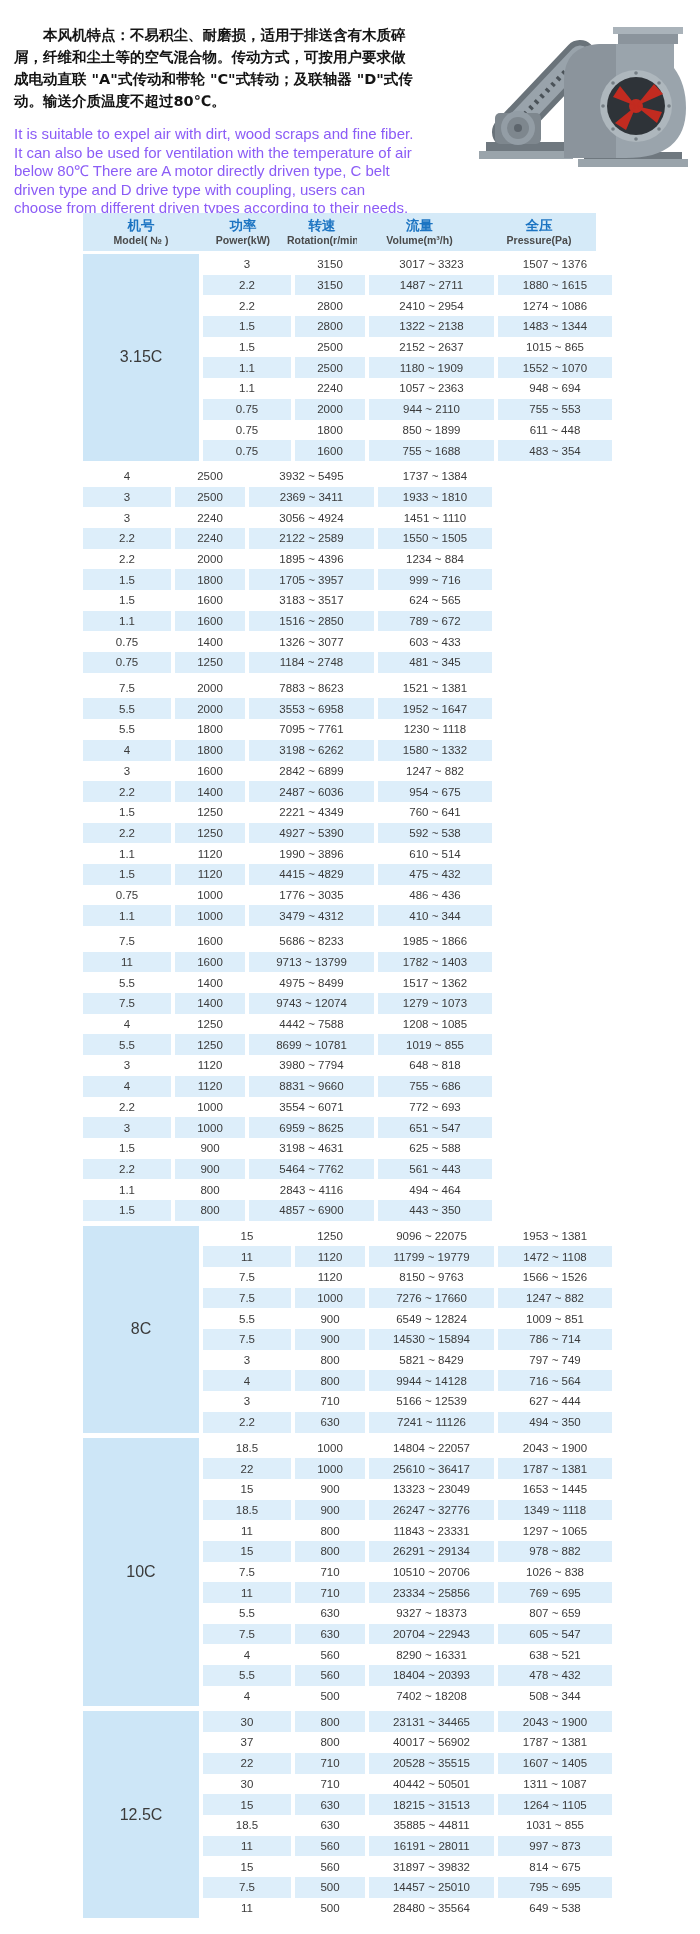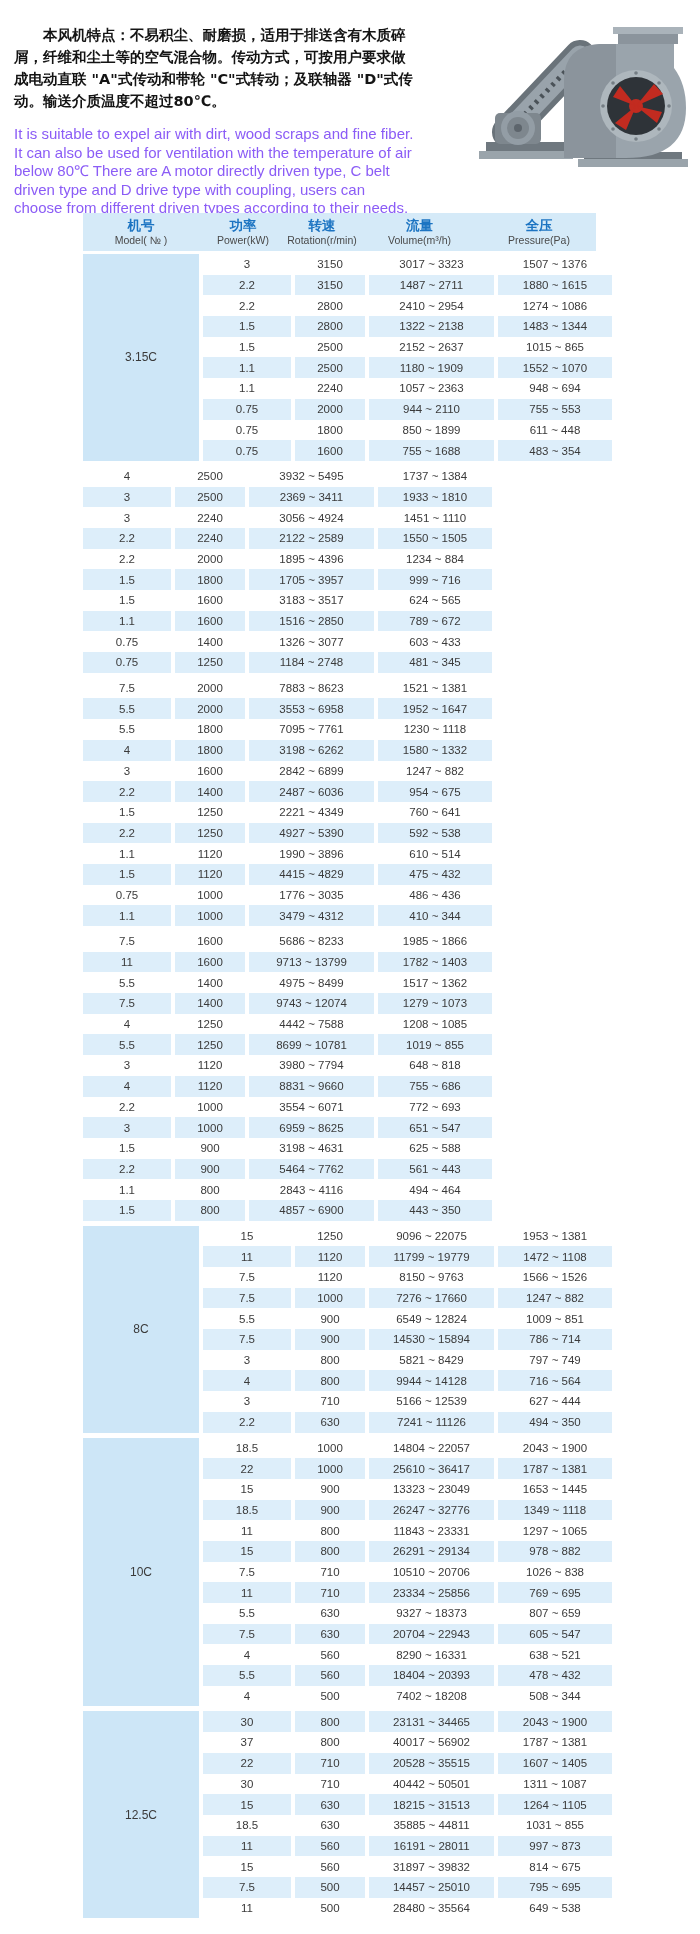--- a/index.html
+++ b/index.html
@@ -20,28 +20,28 @@
   
   .fan-wrap { position:absolute; left:466px; top:22px; width:232px; height:150px; }
   
   .spec-table { position:absolute; left:83px; top:213px; width:529px; }
   .thead { display:flex; margin-bottom:3px; }
   .th { background:#d5eaf8; text-align:center; padding:3px 0 4px 0; }
   .th .zh {
     display:block; color:#1c74c2; font-weight:bold; font-size:13.5px;
     line-height:18px; font-family:"DejaVu Sans", sans-serif;
   }
-  .th .en { display:block; color:#4a4a4a; font-size:10.5px; line-height:13px; }
+  .th .en { display:block; color:#4a4a4a; font-size:10.5px; line-height:13px;font-weight:bold; }
   .w-model { width:116px; } .w-power { width:88px; } .w-rot { width:70px; }
   .w-vol { width:125px; } .w-press { width:114px; }
   .spec-group { display:flex; column-gap:4px; margin-bottom:5px; }
   .spec-group:last-child { margin-bottom:0; }
   .model-cell {
     width:116px; background:#cde6f7; display:flex; align-items:center;
-    justify-content:center; font-size:12px; color:#3a3a3a;
+    justify-content:center; font-size:16px; color:#3a3a3a;
   }
   .rows { flex:1; display:flex; flex-direction:column; }
   .row { display:flex; column-gap:4px; height:20.7px; }
   .cell {
     display:flex; align-items:center; justify-content:center;
     font-size:11.5px; color:#3a3a3a; white-space:nowrap;
   }
   .row.shaded .cell { background:#ddeefa; }
 </style>
 </head>

